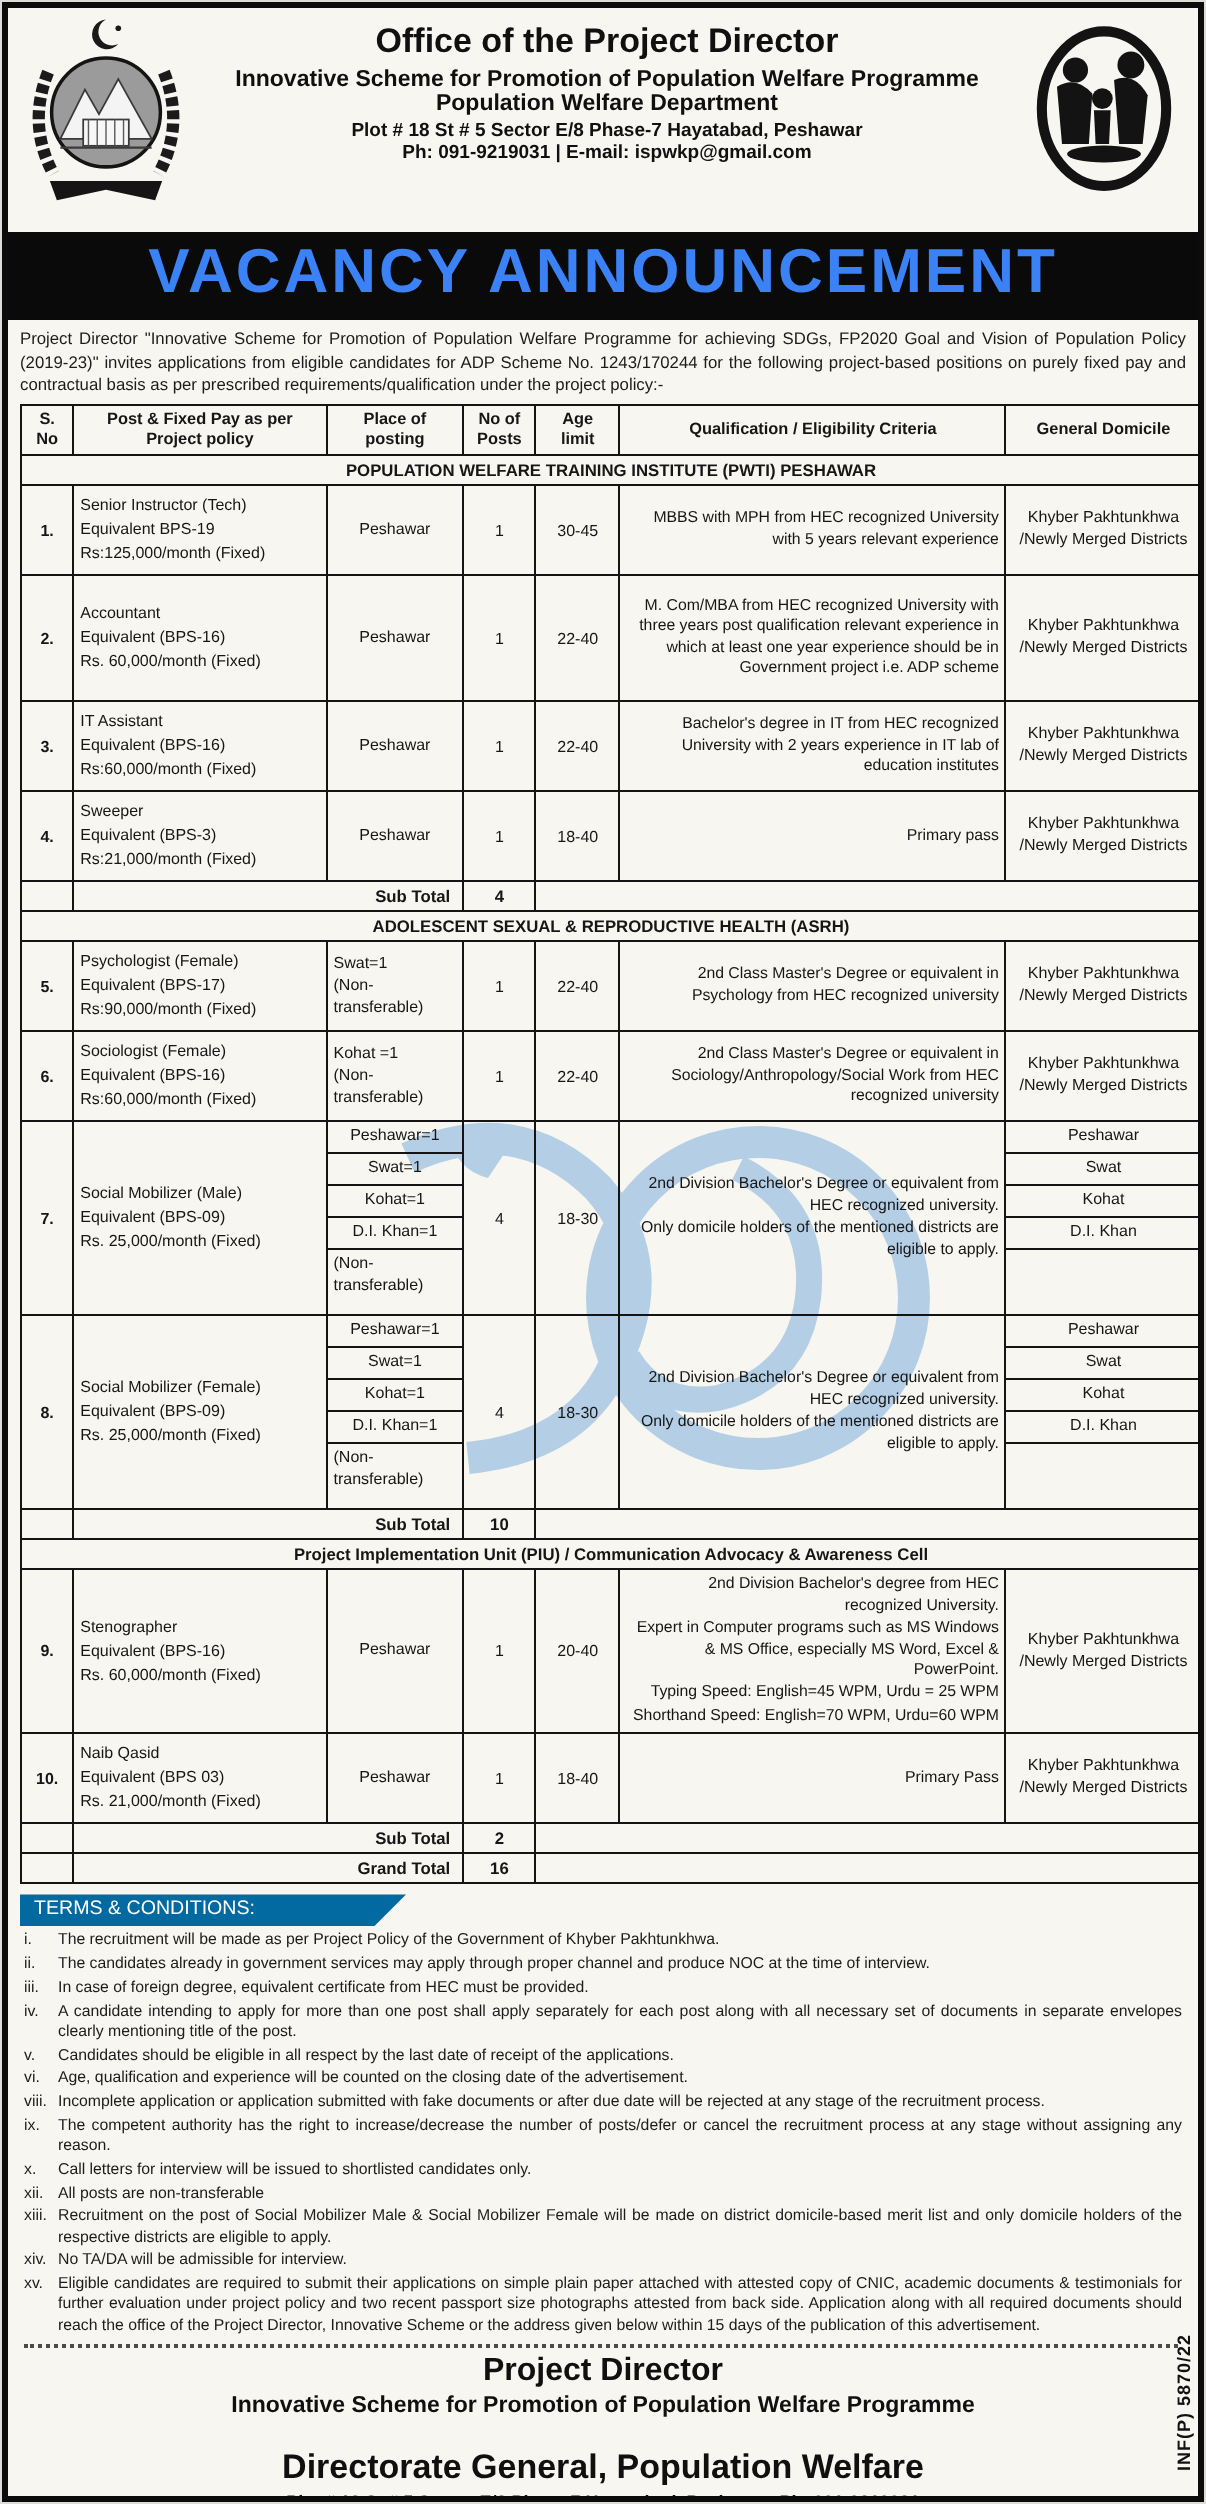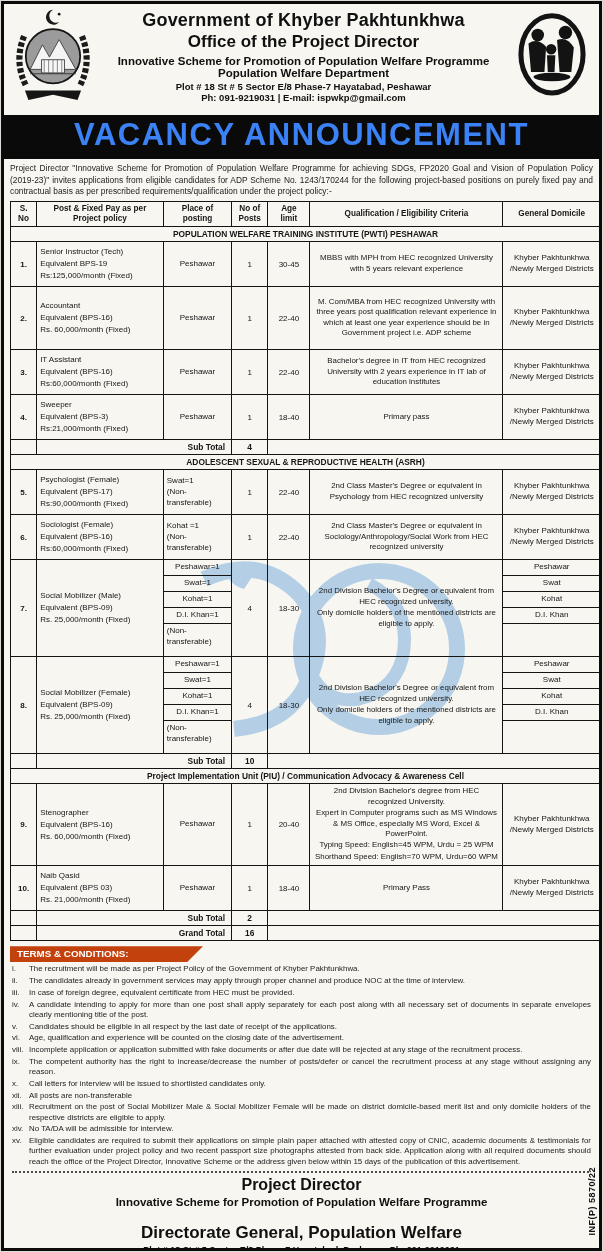--- a/index.html
+++ b/index.html
@@ -24,36 +24,36 @@
   
   table{border-collapse:collapse;width:591px;margin:0 6px;font-size:8px;color:#161616;position:relative;z-index:1;background:transparent;table-layout:fixed;}
   th,td{border:1px solid #141414;padding:2px 3px;vertical-align:middle;background:transparent;}
   th{font-size:8.2px;line-height:1.25;font-weight:bold;padding:2px 1px;text-align:center;}
   .section-title{text-align:center;font-weight:bold;font-size:8.4px;padding:2px 2px;}
   td.sno{text-align:center;font-weight:bold;}
   td.post{text-align:left;line-height:1.5;}
   td.place{text-align:center;line-height:1.35;}
   td.place.left{text-align:left;}
   td.num{text-align:center;}
-  td.qual{text-align:center;line-height:1.32;font-size:7.9px;}
+  td.qual{text-align:right;line-height:1.32;font-size:7.9px;}
   .qual-p{margin:0 0 1px 0;}
   td.dom{text-align:center;line-height:1.35;}
   td.stack-cell{padding:0;vertical-align:top;}
   .stack-box{border-bottom:1px solid #141414;min-height:16px;display:flex;align-items:center;justify-content:center;padding:1px 2px;box-sizing:border-box;}
   .stack-note{min-height:28px;text-align:left;padding:2px 3px;line-height:1.3;}
   .stack-fill{min-height:28px;}
   tr.total-row td{font-weight:bold;font-size:8.4px;}
   td.total-label{text-align:right;padding-right:6px;}
   td.total-val{text-align:center;}
   tr.post-row td{height:40px;}
   tr.row-tall td{height:58px;}
   tr.row-stack td{height:auto;}
 
   
-  .terms-banner{width:168px;background:#c2410c;color:#fff;font-size:9.8px;font-weight:bold;padding:2px 18px 3px 7px;margin:5px 0 2px 6px;clip-path:polygon(0 0,100% 0,calc(100% - 16px) 100%,0 100%);position:relative;z-index:2;}
+  .terms-banner{width:168px;background:#0369a1;color:#fff;font-size:9.8px;font-weight:normal;padding:2px 18px 3px 7px;margin:5px 0 2px 6px;clip-path:polygon(0 0,100% 0,calc(100% - 16px) 100%,0 100%);position:relative;z-index:2;}
   .terms{margin:1px 8px 0 8px;font-size:7.9px;line-height:1.3;color:#1c1c1c;position:relative;z-index:2;}
   .term{display:flex;margin-bottom:1.5px;}
   .term-num{flex:0 0 17px;}
   .term-text{flex:1;text-align:justify;}
 
   
   .dotted-sep{border-top:2px dotted #4a4a4a;margin:4px 10px 2px 8px;position:relative;z-index:2;}
   .footer{text-align:center;color:#101010;position:relative;z-index:2;padding:1px 30px 0 30px;}
   .f-title{font-size:16px;font-weight:bold;}
   .f-line1{font-size:11.5px;font-weight:bold;margin-top:2px;}
@@ -89,21 +89,20 @@
         <path d="M83 32 Q95 62 80 90" stroke="#1b1b1b" stroke-width="7" fill="none" stroke-dasharray="5 2.5"></path>
         <circle cx="50" cy="55" r="31" fill="#9b9b9b" stroke="#141414" stroke-width="2"></circle>
         <polygon points="24,70 38,42 46,56 57,36 76,70" fill="#f4f4f4" stroke="#3a3a3a" stroke-width="1"></polygon>
         <rect x="37" y="59" width="26" height="15" fill="#f7f7f7" stroke="#3a3a3a" stroke-width="1"></rect>
         <path d="M40 59 v15 M45 59 v15 M50 59 v15 M55 59 v15 M60 59 v15" stroke="#5a5a5a" stroke-width=".8"></path>
         <line x1="24" y1="75" x2="76" y2="75" stroke="#3a3a3a" stroke-width="1.2"></line>
         <path d="M18 94 L82 94 L78 105 L50 99 L22 105 Z" fill="#151515"></path>
       </svg>
     </div>
     <div class="header-center">
-      <div class="h-gov">Government of Khyber Pakhtunkhwa</div>
       <div class="h-office">Office of the Project Director</div>
       <div class="h-scheme">Innovative Scheme for Promotion of Population Welfare Programme</div>
       <div class="h-dept">Population Welfare Department</div>
       <div class="h-addr">Plot # 18 St # 5 Sector E/8 Phase-7 Hayatabad, Peshawar</div>
       <div class="h-contact">Ph: 091-9219031 | E-mail: ispwkp@gmail.com</div>
     </div>
     <div class="logo">
       <svg width="84" height="96" viewBox="0 0 100 110">
         <ellipse cx="50" cy="53" rx="37" ry="46" fill="none" stroke="#131313" stroke-width="6"></ellipse>
         <circle cx="33" cy="30" r="7.5" fill="#131313"></circle>

